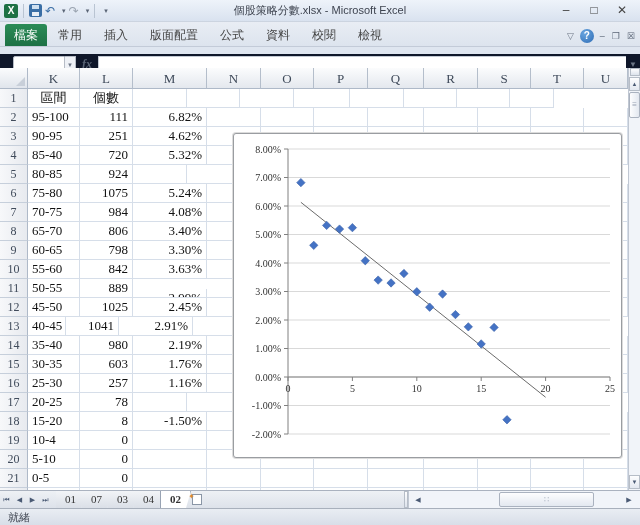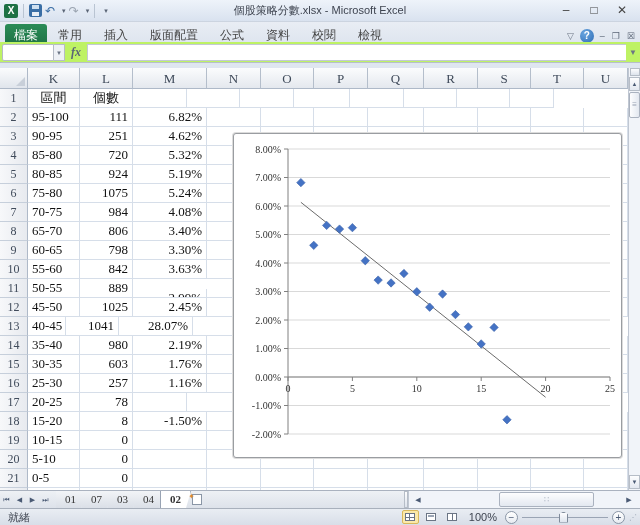--- a/index.html
+++ b/index.html
@@ -32,22 +32,22 @@
     display:flex; align-items:flex-end; }
   .filetab { margin-left:5px; width:42px; height:22px; background:linear-gradient(#2b8c57,#1e7145);
     border-radius:3px 3px 0 0; color:#fff; text-align:center; line-height:22px; font-size:12px; }
   .rtab { padding:0 11px; height:22px; line-height:22px; color:#444; font-size:12px; }
   .ribbonicons { position:absolute; right:4px; bottom:3px; display:flex; align-items:center; gap:6px; }
   .chev { color:#6b7585; font-size:9px; }
   .helpdot { width:14px; height:14px; border-radius:50%; background:radial-gradient(circle at 35% 30%,#6aa6e0,#2f6db5);
     color:#fff; font-size:10px; font-weight:bold; text-align:center; line-height:14px; }
   .miniwin { color:#5a6576; font-size:9px; letter-spacing:1px; }
   
-  .fbar { position:absolute; left:0; top:42px; width:640px; height:21px;
-    background:#bef264; border-bottom:1px solid #b7bfca; display:flex; align-items:center; }
+  .fbar { position:absolute; left:0; top:54px; width:640px; height:21px;
+    background:#0f172a; border-bottom:1px solid #b7bfca; display:flex; align-items:center;padding-left:11px; }
   .namebox { width:52px; height:17px; margin-left:2px; background:#fff;
     border:1px solid #b6bcc6; border-radius:2px 0 0 2px; }
   .nb-drop { width:11px; height:17px; border:1px solid #b6bcc6; border-left:none; background:#eef1f6;
     font-size:6px; color:#6b7585; text-align:center; line-height:17px; }
   .fx { font-family:"Liberation Serif",serif; font-style:italic; font-weight:bold;
     color:#5a6576; padding:0 6px; font-size:12px; }
   .finput { flex:1; height:17px; background:#fff; border:1px solid #c3cad4; border-right:none; }
   .fchev { width:14px; text-align:center; color:#6b7585; font-size:8px; }
   
   .grid { position:absolute; left:0; top:68px; width:628px; height:422px; background:#fff; overflow:hidden; }
@@ -232,37 +232,36 @@
       <div class="cell c-right" style="width: 53px;"></div>
       <div class="cell c-right" style="width: 54px;"></div>
       <div class="cell c-right" style="width: 56px;"></div>
       <div class="cell c-right" style="width: 54px;"></div>
       <div class="cell c-right" style="width: 53px;"></div>
       <div class="cell c-right" style="width: 53px;"></div>
       <div class="cell c-right" style="width: 44px;"></div>
     </div>
     <div class="g-row">
       <div class="rowhdr">4</div>
-      <div class="cell c-left" style="width: 52px;">85-80</div>
+      <div class="cell c-left" style="width: 52px;">85-40</div>
       <div class="cell c-right" style="width: 53px;">720</div>
       <div class="cell c-right" style="width: 74px;">5.32%</div>
       <div class="cell c-right" style="width: 54px;"></div>
       <div class="cell c-right" style="width: 53px;"></div>
       <div class="cell c-right" style="width: 54px;"></div>
       <div class="cell c-right" style="width: 56px;"></div>
       <div class="cell c-right" style="width: 54px;"></div>
       <div class="cell c-right" style="width: 53px;"></div>
       <div class="cell c-right" style="width: 53px;"></div>
       <div class="cell c-right" style="width: 44px;"></div>
     </div>
     <div class="g-row">
       <div class="rowhdr">5</div>
       <div class="cell c-left" style="width: 52px;">80-85</div>
       <div class="cell c-right" style="width: 53px;">924</div>
-      <div class="cell c-right" style="width: 74px;">5.19%</div>
       <div class="cell c-right" style="width: 54px;"></div>
       <div class="cell c-right" style="width: 53px;"></div>
       <div class="cell c-right" style="width: 54px;"></div>
       <div class="cell c-right" style="width: 56px;"></div>
       <div class="cell c-right" style="width: 54px;"></div>
       <div class="cell c-right" style="width: 53px;"></div>
       <div class="cell c-right" style="width: 53px;"></div>
       <div class="cell c-right" style="width: 44px;"></div>
     </div>
     <div class="g-row">
@@ -360,21 +359,21 @@
       <div class="cell c-right" style="width: 56px;"></div>
       <div class="cell c-right" style="width: 54px;"></div>
       <div class="cell c-right" style="width: 53px;"></div>
       <div class="cell c-right" style="width: 53px;"></div>
       <div class="cell c-right" style="width: 44px;"></div>
     </div>
     <div class="g-row">
       <div class="rowhdr">13</div>
       <div class="cell c-left" style="width: 38px;">40-45</div>
       <div class="cell c-right" style="width: 53px;">1041</div>
-      <div class="cell c-right" style="width: 74px;">28.07%</div>
+      <div class="cell c-right" style="width: 74px;">2.91%</div>
       <div class="cell c-right" style="width: 54px;"></div>
       <div class="cell c-right" style="width: 53px;"></div>
       <div class="cell c-right" style="width: 54px;"></div>
       <div class="cell c-right" style="width: 56px;"></div>
       <div class="cell c-right" style="width: 54px;"></div>
       <div class="cell c-right" style="width: 53px;"></div>
       <div class="cell c-right" style="width: 53px;"></div>
       <div class="cell c-right" style="width: 44px;"></div>
     </div>
     <div class="g-row">
@@ -441,21 +440,21 @@
       <div class="cell c-right" style="width: 53px;"></div>
       <div class="cell c-right" style="width: 54px;"></div>
       <div class="cell c-right" style="width: 56px;"></div>
       <div class="cell c-right" style="width: 54px;"></div>
       <div class="cell c-right" style="width: 53px;"></div>
       <div class="cell c-right" style="width: 53px;"></div>
       <div class="cell c-right" style="width: 44px;"></div>
     </div>
     <div class="g-row">
       <div class="rowhdr">19</div>
-      <div class="cell c-left" style="width: 52px;">10-15</div>
+      <div class="cell c-left" style="width: 52px;">10-4</div>
       <div class="cell c-right" style="width: 53px;">0</div>
       <div class="cell c-right" style="width: 74px;"></div>
       <div class="cell c-right" style="width: 54px;"></div>
       <div class="cell c-right" style="width: 53px;"></div>
       <div class="cell c-right" style="width: 54px;"></div>
       <div class="cell c-right" style="width: 56px;"></div>
       <div class="cell c-right" style="width: 54px;"></div>
       <div class="cell c-right" style="width: 53px;"></div>
       <div class="cell c-right" style="width: 53px;"></div>
       <div class="cell c-right" style="width: 44px;"></div>
@@ -598,33 +597,13 @@
   <div class="hsb-split"></div>
   <div class="hsb">
     <div class="lbtn">◀</div>
     <div class="thumb">∷</div>
     <div class="rbtn">▶</div>
   </div>
 </div>
 
 <div class="statusbar">
   <span class="ready">就緒</span>
-  <div class="sb-right">
-    <div class="viewbtn active">
-        <div class="vicon gridv"></div>
-      </div>
-    <div class="viewbtn">
-        <div class="vicon pagev"></div>
-      </div>
-    <div class="viewbtn">
-        <div class="vicon breakv"></div>
-      </div>
-    <span class="zoomlvl">100%</span>
-    <div class="zbtn">−</div>
-    <div class="ztrack">
-      <div class="line"></div>
-        <div class="mid"></div>
-      <div class="zthumb"></div>
-    </div>
-    <div class="zbtn">+</div>
-    <span class="grip">⋰</span>
-  </div>
 </div>
 
 </body></html>

